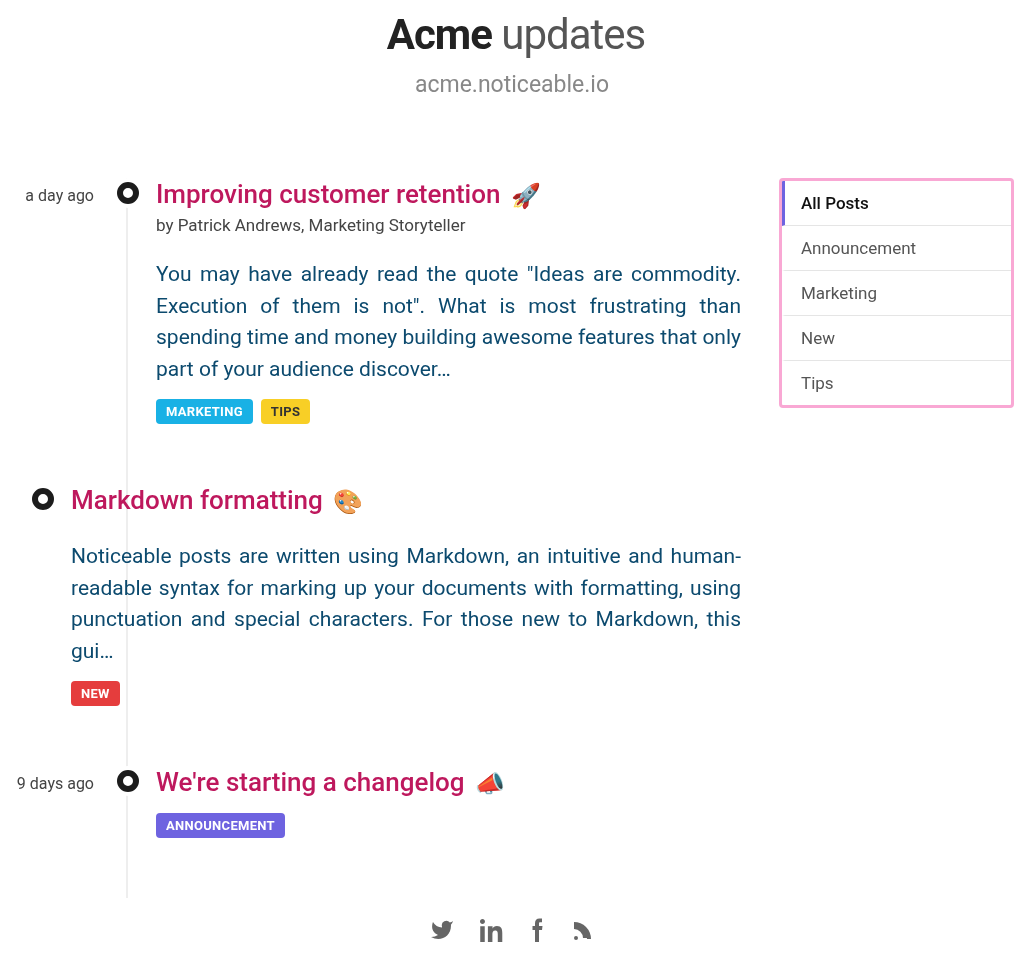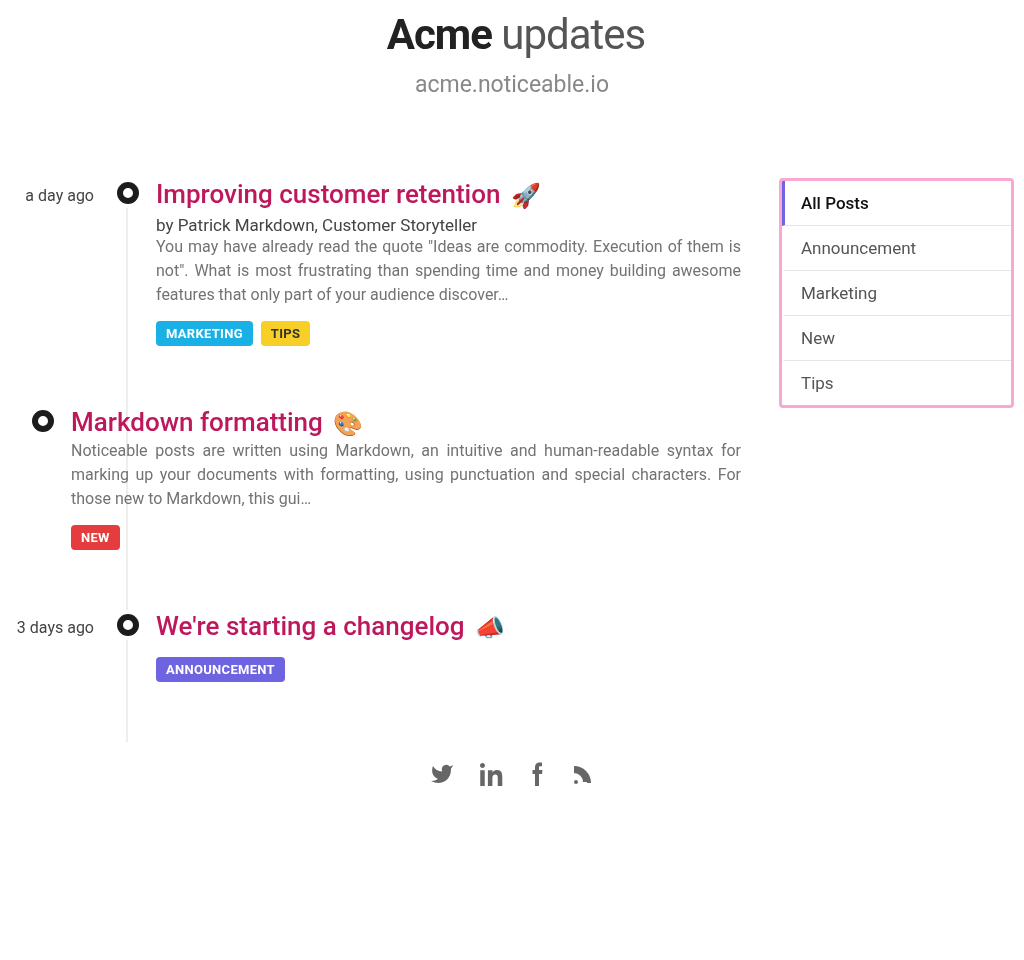--- a/index.html
+++ b/index.html
@@ -96,24 +96,24 @@
     font-size: 24px;
     vertical-align: middle;
     margin-left: 4px;
   }
   .post-byline {
     font-size: 17px;
     color: #444;
     margin-top: 4px;
   }
   .post-excerpt {
-    font-size: 16px;
-    color: #737373;
+    font-size: 21px;
+    color: #0c4a6e;
     line-height: 1.5;
-    margin-top: 0;
+    margin-top: 24px;
     text-align: justify;
   }
   .post-tags {
     margin-top: 14px;
     display: flex;
     gap: 8px;
   }
   .tag {
     display: inline-block;
     font-size: 13px;
@@ -183,21 +183,21 @@
     <div class="post">
       <div class="post-time">a day ago</div>
       <div class="post-marker">
           <div class="marker-dot"></div>
         </div>
       <div class="post-content">
         <div class="post-title">
           <span>Improving customer retention</span>
           <span class="emoji">🚀</span>
         </div>
-        <div class="post-byline">by Patrick Markdown, Customer Storyteller</div>
+        <div class="post-byline">by Patrick Andrews, Marketing Storyteller</div>
         <div class="post-excerpt">You may have already read the quote "Ideas are commodity. Execution of them is not". What is most frustrating than spending time and money building awesome features that only part of your audience discover…</div>
         <div class="post-tags">
           <span class="tag" style="background:#19b1e5">MARKETING</span>
           <span class="tag" style="background:#f8cf26;color:#333">TIPS</span>
         </div>
       </div>
     </div>
 
     <div class="post">
       <div class="post-marker">
@@ -209,21 +209,21 @@
           <span class="emoji">🎨</span>
         </div>
         <div class="post-excerpt">Noticeable posts are written using Markdown, an intuitive and human-readable syntax for marking up your documents with formatting, using punctuation and special characters. For those new to Markdown, this gui…</div>
         <div class="post-tags">
           <span class="tag" style="background:#e53d3d">NEW</span>
         </div>
       </div>
     </div>
 
     <div class="post">
-      <div class="post-time">3 days ago</div>
+      <div class="post-time">9 days ago</div>
       <div class="post-marker">
           <div class="marker-dot"></div>
         </div>
       <div class="post-content">
         <div class="post-title">
           <span>We're starting a changelog</span>
           <span class="emoji">📣</span>
         </div>
         <div class="post-tags">
           <span class="tag" style="background:#6e63e0">ANNOUNCEMENT</span>

